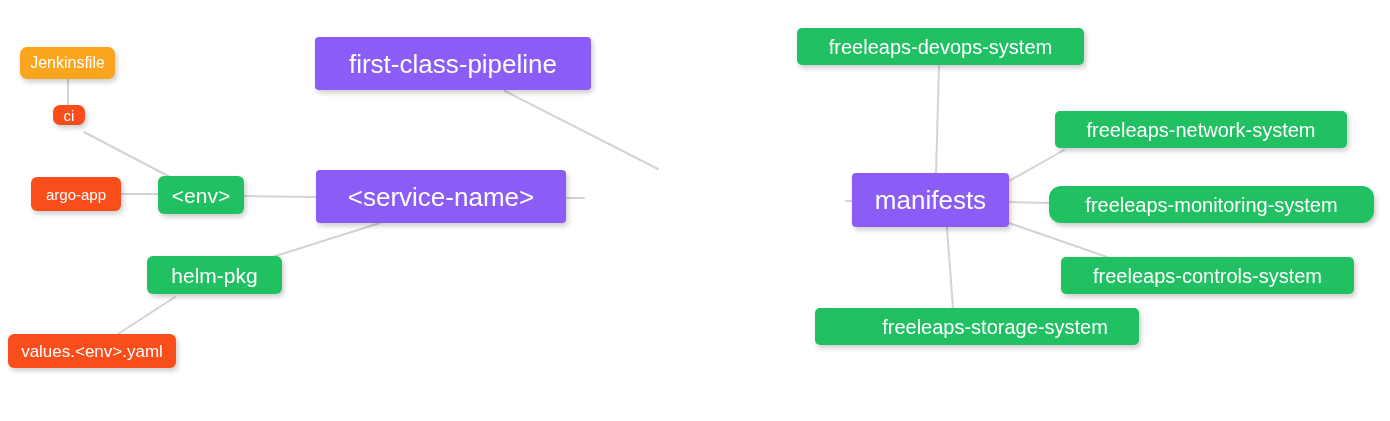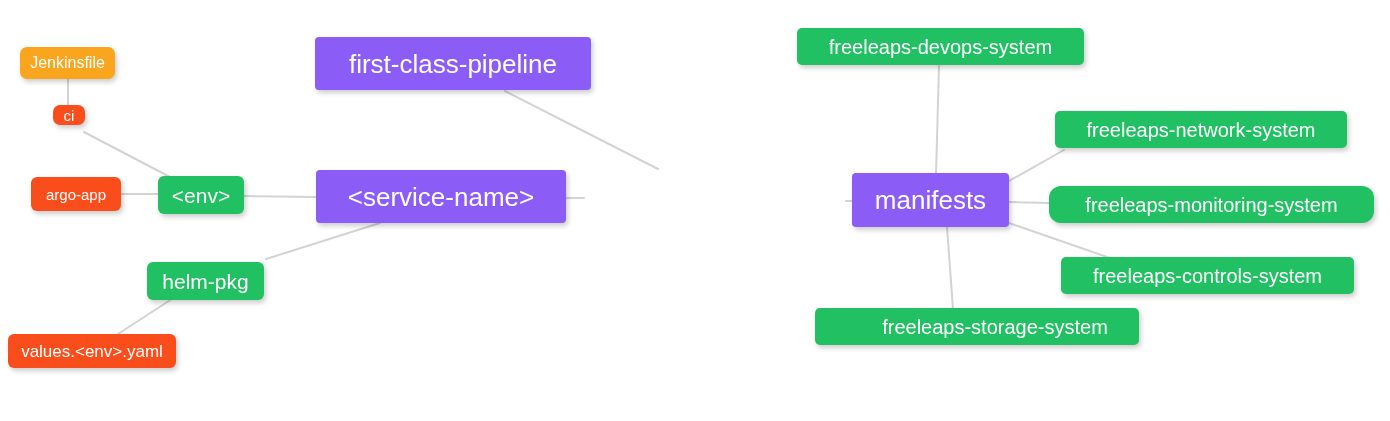--- a/index.html
+++ b/index.html
@@ -38,21 +38,21 @@
   .c-blue  { background: #8b5cf6; }
   .c-green { background: #21c063; }
   .c-red   { background: #f94e1c; }
   .c-amber { background: #faa51e; }
   .c-dark  { background: #3b3837; }
 
   #n-jenkinsfile { left: 20px;  top: 25px;  width: 95px;  height: 32px; font-size: 16px; border-radius: 7px; margin-top: 22px; }
   #n-ci          { left: 53px;  top: 105px; width: 32px;  height: 20px; font-size: 15px; border-radius: 7px; }
   #n-argo-app    { left: 31px;  top: 177px; width: 90px;  height: 34px; font-size: 15px; border-radius: 6px; }
   #n-env         { left: 158px; top: 176px; width: 86px;  height: 38px; font-size: 21px; border-radius: 6px; }
-  #n-helm-pkg    { left: 147px; top: 262px; width: 117px; height: 38px; font-size: 21px; border-radius: 6px; }
+  #n-helm-pkg    { left: 147px; top: 256px; width: 135px; height: 38px; font-size: 21px; border-radius: 6px; }
   #n-values      { left: 8px;   top: 334px; width: 168px; height: 34px; font-size: 17px; border-radius: 6px; }
   #n-pipeline    { left: 315px; top: 37px;  width: 276px; height: 53px; font-size: 26px; border-radius: 4px; }
   #n-service     { left: 316px; top: 170px; width: 250px; height: 53px; font-size: 26px; border-radius: 4px; text-align: center; }
   #n-ops         { left: 583px; top: 168px; width: 264px; height: 72px; font-size: 34px; border-radius: 5px; }
   #n-manifests   { left: 852px; top: 173px; width: 157px; height: 54px; font-size: 26px; border-radius: 4px; }
   #n-devops      { left: 797px; top: 28px;  width: 287px; height: 37px; font-size: 20px; border-radius: 5px; }
   #n-network     { left: 1055px; top: 111px; width: 292px; height: 37px; font-size: 20px; border-radius: 5px; }
   #n-monitoring  { left: 1049px; top: 186px; width: 325px; height: 37px; font-size: 20px; border-radius: 12px; }
   #n-controls    { left: 1061px; top: 257px; width: 293px; height: 37px; font-size: 20px; border-radius: 5px; }
   #n-storage     { left: 815px; top: 308px; width: 288px; height: 37px; font-size: 20px; border-radius: 5px; padding-left: 36px; }

